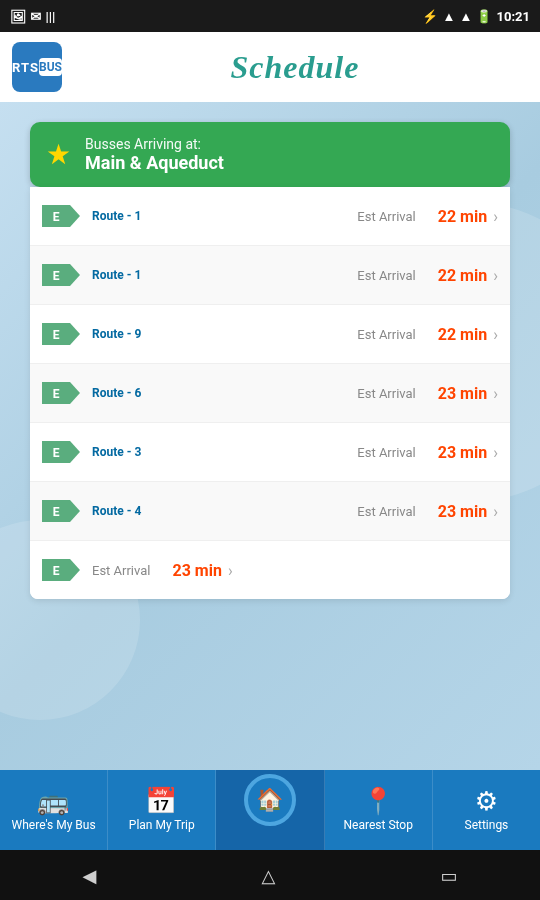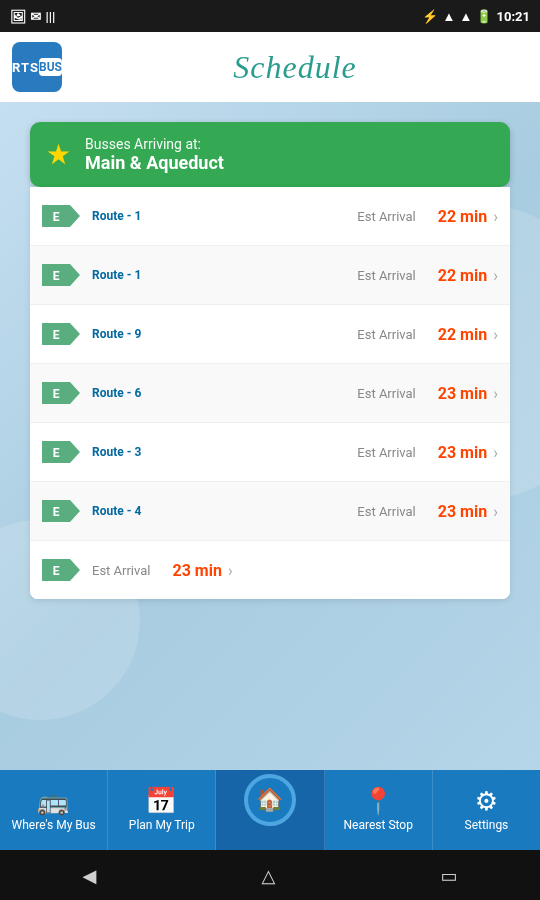--- a/index.html
+++ b/index.html
@@ -67,21 +67,21 @@
       font-weight: bold;
       margin: 1px 0;
     }
     .header-title {
       flex: 1;
       text-align: center;
       font-size: 32px;
       color: #2a9d8f;
       font-family: Georgia, serif;
       font-style: italic;
-      font-weight: normal;
+      font-weight: bold;
       letter-spacing: 1px;
     }
 
     
     .main-bg {
       position: absolute;
       top: 102px;
       left: 0;
       right: 0;
       bottom: 130px;

